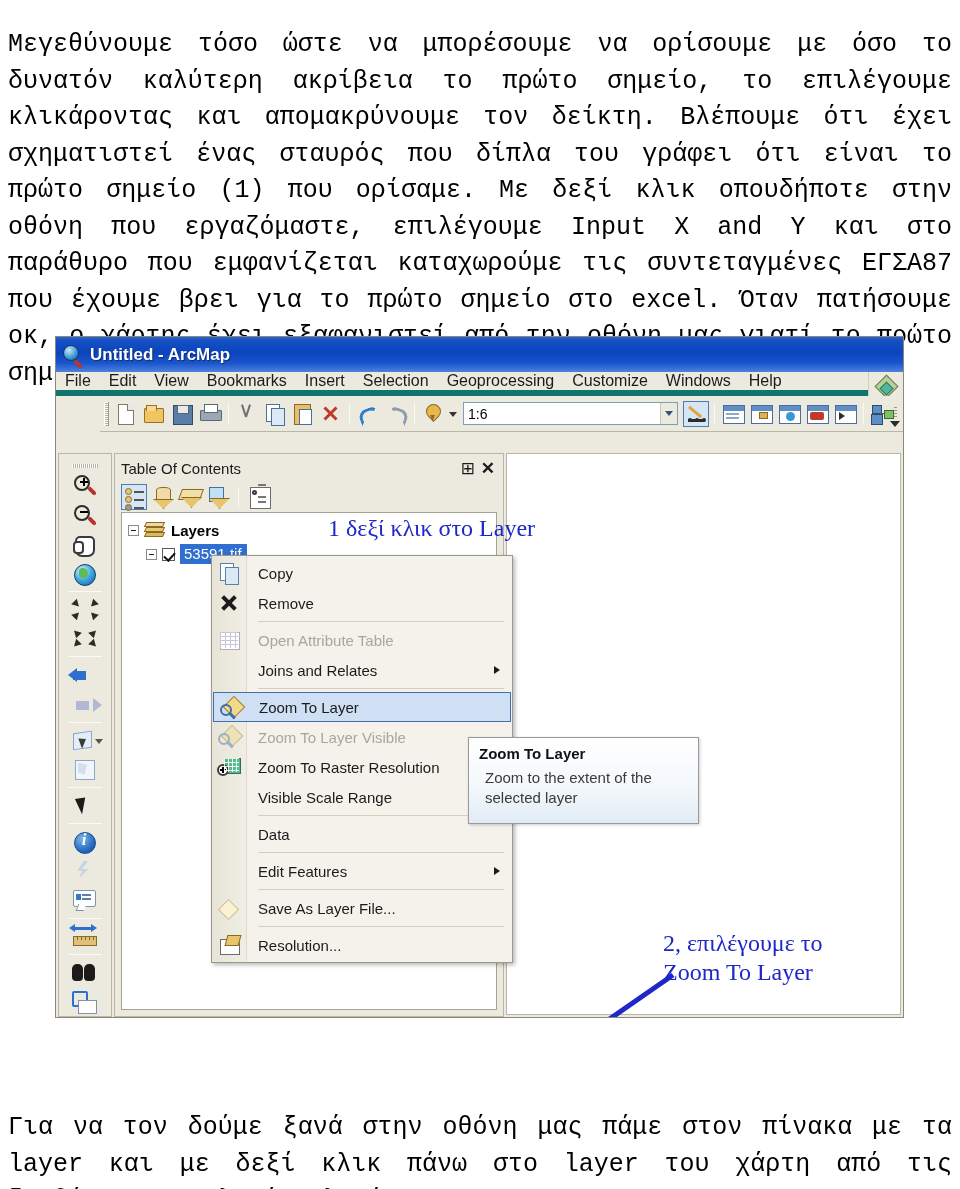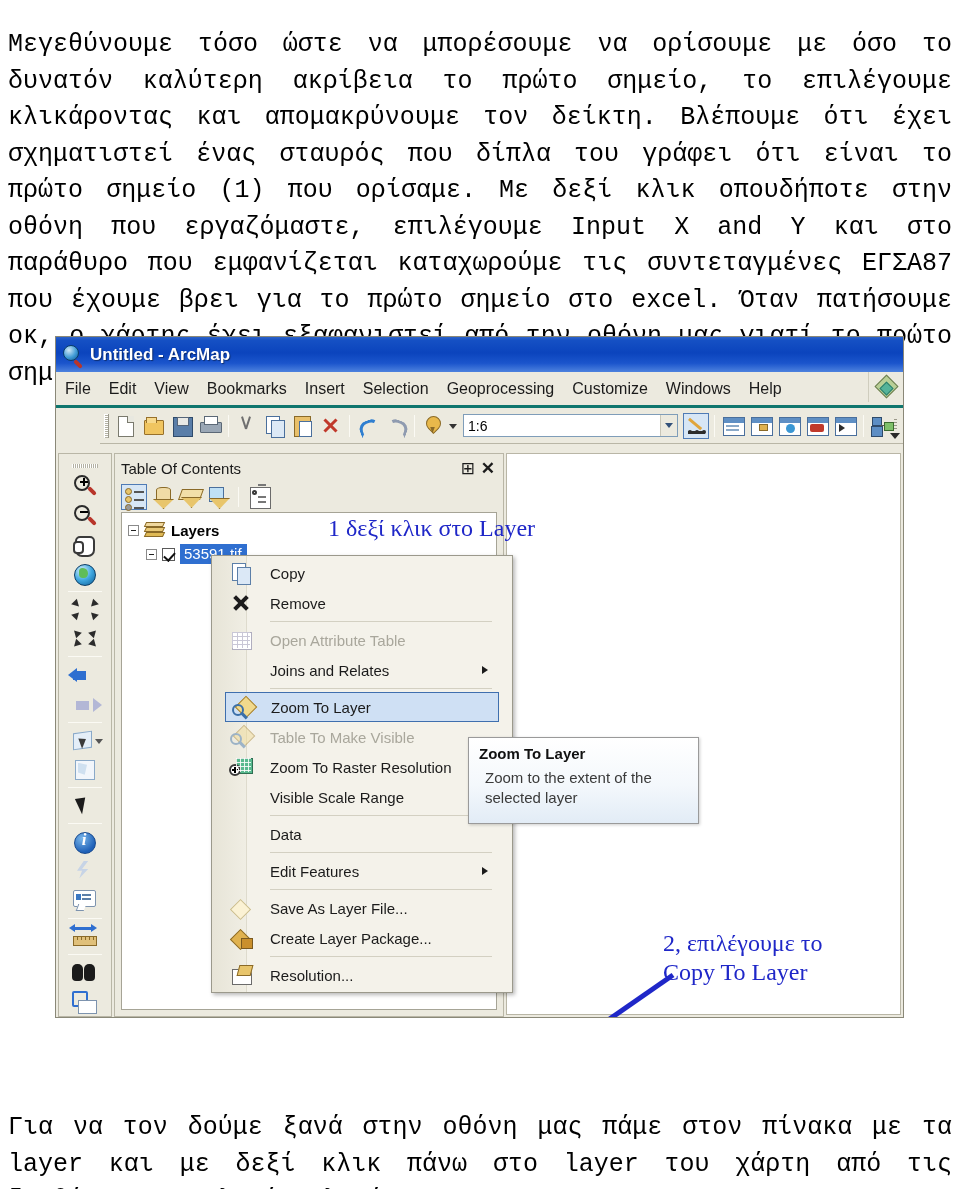--- a/index.html
+++ b/index.html
@@ -54,23 +54,23 @@
   }
   .titlebar-text {
     color:#ffffff; font-family:"Liberation Sans", sans-serif;
     font-size:17px; font-weight:bold; letter-spacing:0px;
     text-shadow:1px 1px 1px rgba(0,0,0,.45);
     white-space:nowrap;
   }
 
   
   .menubar {
-    height:36px; background:#eceadf;
+    height:24px; background:#eceadf;
     display:flex; align-items:center;
-    border-bottom:3px solid #0f766e;
+    border-bottom:6px solid #0f766e;
     position:relative;
   }
   .menu-item {
     font-family:"Liberation Sans", sans-serif;
     font-size:16px; color:#1b1b1b;
     padding:2px 9px; white-space:nowrap; cursor:default;
   }
   .menubar-right {
     position:absolute; right:0; top:0; height:30px;
     display:flex; align-items:center; padding-right:4px;
@@ -414,21 +414,21 @@
   .checkbox::after { content:"";position:absolute;left:3px;top:1px;width:5px;height:9px;
      border:solid #111;border-width:0 2px 2px 0;transform:rotate(42deg);}
   .layer-name { background:#2f6fd0; color:#ffffff; padding:1px 5px 2px 4px; }
 
   
   .ctx-menu {
     position:absolute; left:155px; top:218px; width:302px;
     background:#f4f2ea; border:1px solid #9b998c;
     box-shadow:2px 2px 4px rgba(0,0,0,.28);
     font-family:"Liberation Sans", sans-serif; font-size:15px;
-    padding:2px 12px;
+    padding:2px 0;
   }
   .ctx-menu::before {
     content:""; position:absolute; left:0; top:0; bottom:0; width:34px;
     background:linear-gradient(to right,#e7e4d7 0%,#f0eee4 100%);
     border-right:1px solid #dedbcd;
   }
   .ctx-item {
     position:relative; display:flex; align-items:center; height:30px;
     padding-left:46px; color:#1b1b1b; white-space:nowrap;
   }
@@ -809,21 +809,21 @@
           <i class="mag"></i>
           <i class="hdl"></i>
         </span>
       <span>Zoom To Layer</span>
     </div>
     <div class="ctx-item disabled">
       <span class="ico ic-ctxzoomlayer ic-ctxzoomvis">
           <i class="mag"></i>
           <i class="hdl"></i>
         </span>
-      <span>Table To Make Visible</span>
+      <span>Zoom To Layer Visible</span>
     </div>
     <div class="ctx-item">
       <span class="ico ic-ctxraster">
           <i class="mag"></i>
           <i class="plus"></i>
         </span>
       <span>Zoom To Raster Resolution</span>
     </div>
     <div class="ctx-item">
       <span>Visible Scale Range</span>
@@ -835,39 +835,35 @@
     <div class="ctx-sep"></div>
     <div class="ctx-item">
       <span>Edit Features</span>
       <span class="arrow"></span>
     </div>
     <div class="ctx-sep"></div>
     <div class="ctx-item">
       <span class="ico ic-diamond light"></span>
       <span>Save As Layer File...</span>
     </div>
-    <div class="ctx-item">
-      <span class="ico ic-ctxpkg"></span>
-      <span>Create Layer Package...</span>
-    </div>
     <div class="ctx-sep"></div>
     <div class="ctx-item">
       <span class="ico ic-ctxprops"></span>
       <span>Resolution...</span>
     </div>
   </div>
 
   <div class="tooltip">
     <div class="t-title">Zoom To Layer</div>
     <div class="t-body">Zoom to the extent of the selected layer</div>
   </div>
 
   <div class="annot" id="annot-1">1 δεξί κλικ στο Layer</div>
   <div class="annot" id="annot-2">2, επιλέγουμε το
-Copy To Layer</div>
+Zoom To Layer</div>
   <svg id="arrow-svg" width="120" height="90" viewBox="0 0 120 90">
     <defs>
       <marker id="ah" markerWidth="12" markerHeight="12" refX="9" refY="6" orient="auto">
         <path d="M10,1 L0,6 L10,11 L7,6 Z" fill="#1f27c8"></path>
       </marker>
     </defs>
     <line x1="112" y1="8" x2="14" y2="76" stroke="#1f27c8" stroke-width="5" marker-end="url(#ah)"></line>
   </svg>
 
 </div>

